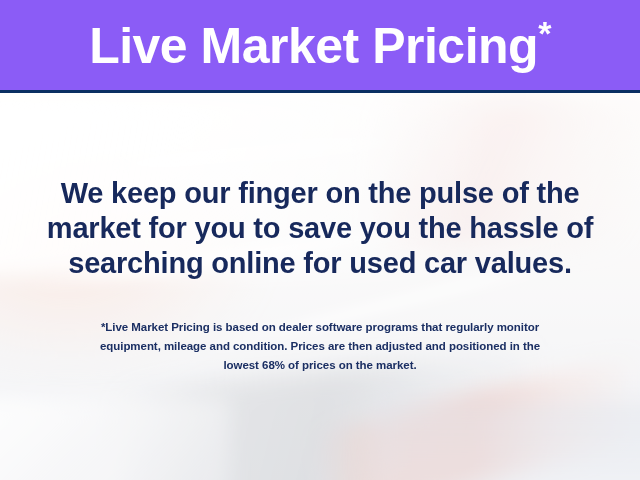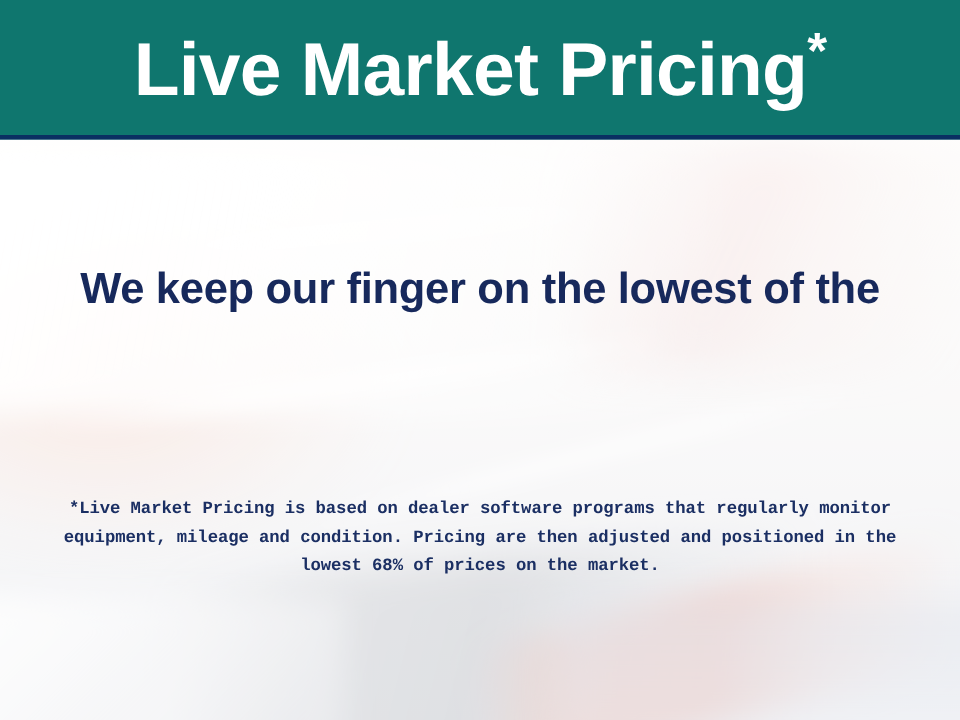--- a/index.html
+++ b/index.html
@@ -135,21 +135,21 @@
     inset: 0;
     background: rgba(255,255,255,0.55);
   }
 
   
   .header-banner {
     position: absolute;
     left: 0; top: 0;
     width: 640px;
     height: 93px;
-    background: #0f766e;
+    background: #8b5cf6;
     display: flex;
     align-items: center;
     justify-content: center;
     z-index: 5;
   }
   .header-banner::after {
     content: "";
     position: absolute;
     left: 0; bottom: 0;
     width: 100%;
@@ -186,26 +186,26 @@
     font-weight: bold;
     line-height: 35px;
     letter-spacing: -0.2px;
   }
   .headline .hl-line { display: block; white-space: nowrap; }
 
   
   .disclaimer {
     position: absolute;
     left: 28px;
-    top: 330px;
+    top: 318px;
     width: 584px;
     z-index: 4;
     text-align: center;
     color: #1b2f63;
-    font-family: Liberation Mono, monospace;
+    font-family: Liberation Sans, sans-serif;
     font-size: 11.5px;
     font-weight: bold;
     line-height: 19px;
     letter-spacing: -0.05px;
   }
   .disclaimer .dc-line { display: block; white-space: nowrap; }
 </style>
 </head>
 <body>
 
@@ -224,22 +224,24 @@
     <div class="bg-streak s2"></div>
     <div class="bg-streak s3"></div>
     <div class="bg-wash"></div>
   </div>
 
   <div class="header-banner">
     <div class="banner-title"><span>Live Market Pricing</span><span class="asterisk">*</span></div>
   </div>
 
   <div class="headline">
-    <span class="hl-line">We keep our finger on the lowest of the</span>
+    <span class="hl-line">We keep our finger on the pulse of the</span>
+    <span class="hl-line">market for you to save you the hassle of</span>
+    <span class="hl-line">searching online for used car values.</span>
   </div>
 
   <div class="disclaimer">
     <span class="dc-line">*Live Market Pricing is based on dealer software programs that regularly monitor</span>
-    <span class="dc-line">equipment, mileage and condition. Pricing are then adjusted and positioned in the</span>
+    <span class="dc-line">equipment, mileage and condition. Prices are then adjusted and positioned in the</span>
     <span class="dc-line">lowest 68% of prices on the market.</span>
   </div>
 
 </div>
 
 </body></html>

